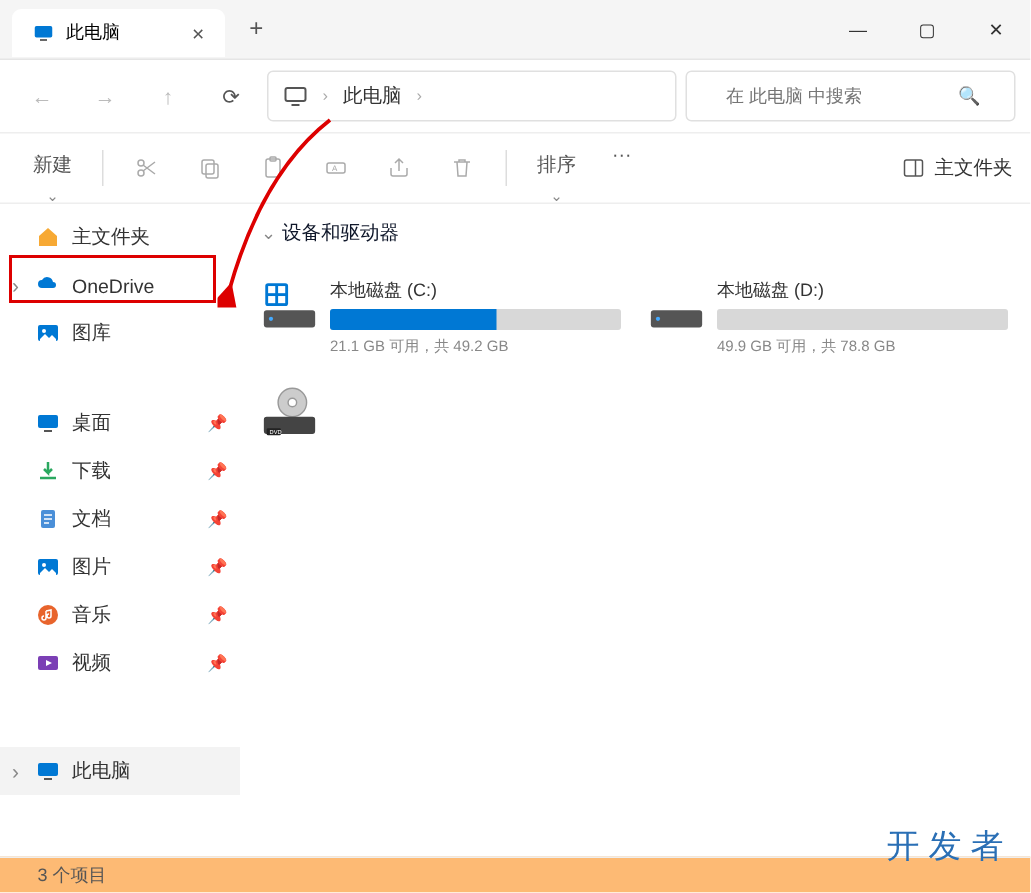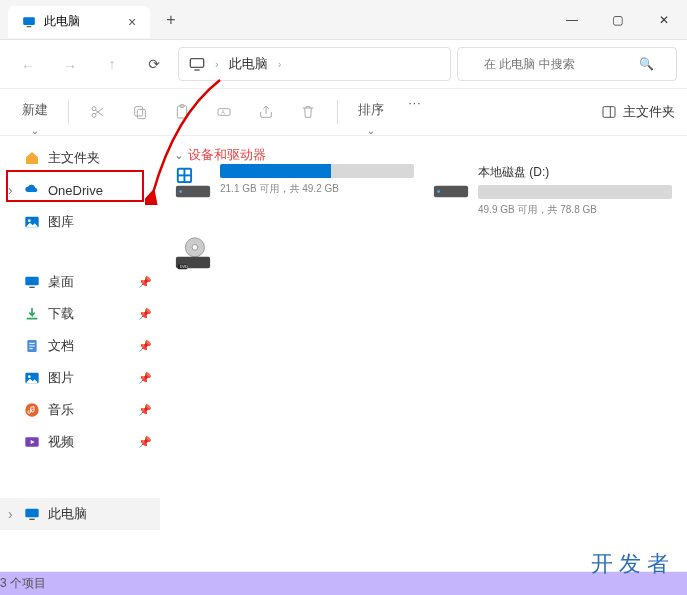--- a/index.html
+++ b/index.html
@@ -30,34 +30,34 @@
 .body { display: flex; height: calc(100% - 160px); }
 .sidebar { width: 160px; padding: 6px 0; overflow-y: auto; position: relative; }
 .sitem { height: 32px; display: flex; align-items: center; gap: 8px; padding: 0 8px 0 24px; font-size: 13px; color: #333; position: relative; }
 .sitem.exp::before { content: '›'; position: absolute; left: 8px; color: #888; font-size: 14px; }
 .sitem.active { background: #f3f3f3; }
 .sitem .pin { margin-left: auto; color: #888; font-size: 11px; }
 .highlight-box { position: absolute; border: 2px solid #d00; left: 6px; top: 34px; width: 138px; height: 32px; pointer-events: none; z-index: 5; }
 .sicon { width: 16px; height: 16px; flex-shrink: 0; }
 
 .content { flex: 1; padding: 10px 14px; position: relative; }
-.section-head { color: #ef4444; font-size: 13px; display: flex; align-items: center; gap: 4px; margin-bottom: 0; }
+.section-head { color: #0f172a; font-size: 13px; display: flex; align-items: center; gap: 4px; margin-bottom: 21px; }
 .section-head::before { content: '⌄'; color: #888; font-size: 12px; }
 .drives { display: flex; flex-wrap: wrap; gap: 18px; }
 .drive { width: 240px; display: flex; gap: 8px; }
 .dicon { width: 38px; height: 38px; }
 .dinfo { flex: 1; }
 .dname { font-size: 12px; color: #333; margin-bottom: 4px; }
 .dbar { height: 14px; background: #d8d8d8; border-radius: 2px; overflow: hidden; margin-bottom: 4px; }
 .dbar-fill { height: 100%; background: #0078d4; }
 .dstat { font-size: 10px; color: #888; }
 
 .arrow { position: absolute; left: 145px; top: 75px; z-index: 10; pointer-events: none; }
 
-.status { position: absolute; bottom: 0; left: 0; right: 0; height: 24px; padding: 0 0; font-size: 12px; color: #555; display: flex; align-items: center; border-top: 1px solid #eee; background: #c4b5fd; }
+.status { position: absolute; bottom: 0; left: 0; right: 0; height: 24px; padding: 0 25px; font-size: 12px; color: #555; display: flex; align-items: center; border-top: 1px solid #eee; background: #fdba74; }
 .watermark { position: absolute; right: 12px; bottom: 20px; text-align: right; font-family: serif; color: #2a6fb5; line-height: 1; }
 .watermark .l1 { font-size: 22px; letter-spacing: 6px; }
 .watermark .l2 { font-size: 18px; letter-spacing: 1px; }
 
 svg { display: block; }
 </style>
 </head>
 <body>
 
 <div class="titlebar">
@@ -250,20 +250,21 @@
           <svg class="dicon" viewBox="0 0 40 38">
             <rect x="3" y="3" width="16" height="16" rx="2" fill="#0078d4"></rect>
             <rect x="5" y="5" width="5" height="5" fill="#fff"></rect>
             <rect x="12" y="5" width="5" height="5" fill="#fff"></rect>
             <rect x="5" y="12" width="5" height="5" fill="#fff"></rect>
             <rect x="12" y="12" width="5" height="5" fill="#fff"></rect>
             <rect x="2" y="22" width="36" height="12" rx="2" fill="#555"></rect>
             <circle cx="7" cy="28" r="1.5" fill="#4af"></circle>
           </svg>
           <div class="dinfo">
+            <div class="dname">本地磁盘 (C:)</div>
             <div class="dbar">
               <div class="dbar-fill" style="width:57%"></div>
             </div>
             <div class="dstat">21.1 GB 可用，共 49.2 GB</div>
           </div>
         </div>
         <div class="drive">
           <svg class="dicon" viewBox="0 0 40 38">
             <rect x="2" y="22" width="36" height="12" rx="2" fill="#555"></rect>
             <circle cx="7" cy="28" r="1.5" fill="#4af"></circle>

